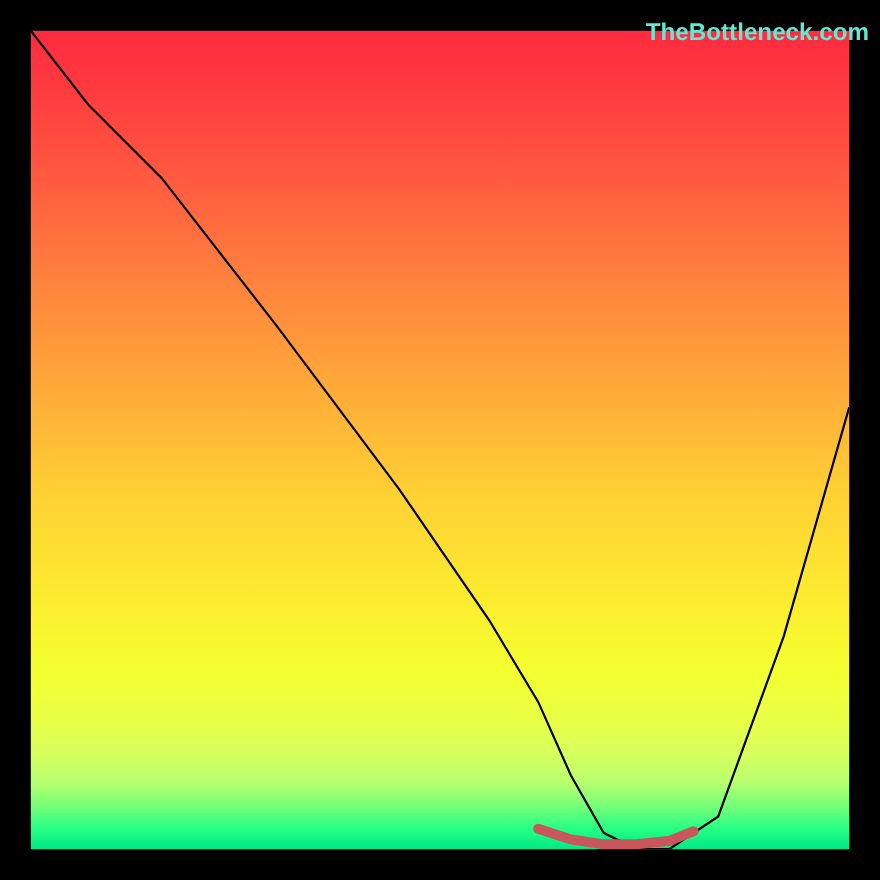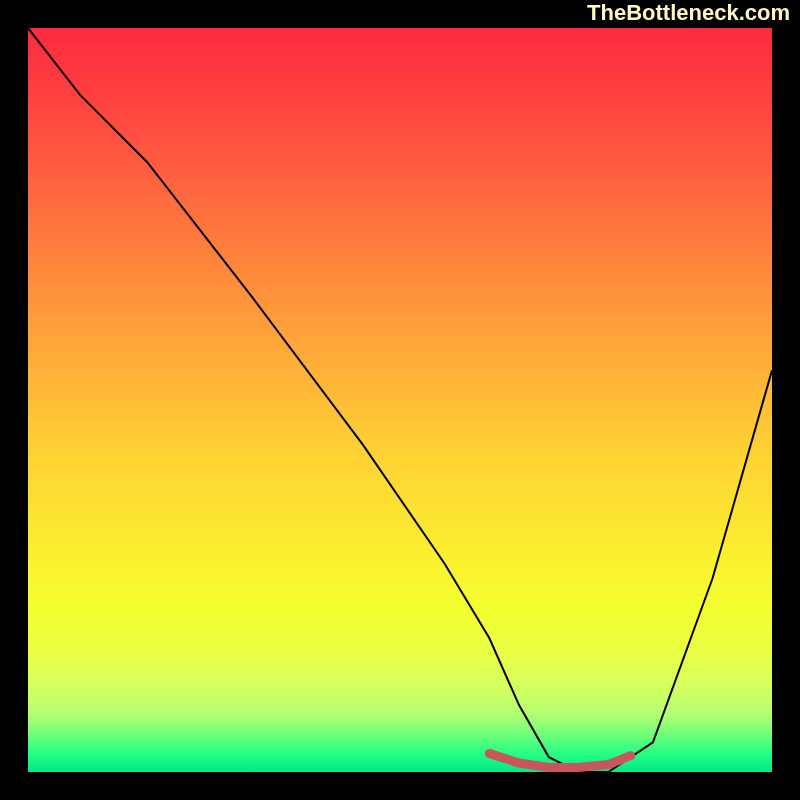--- a/index.html
+++ b/index.html
@@ -6,23 +6,23 @@
   body {
     width: 800px;
     height: 800px;
     background: #000;
     position: relative;
     font-family: Arial, sans-serif;
     overflow: hidden;
   }
   .watermark {
     position: absolute;
-    top: 0;
+    top: 16px;
     right: 10px;
-    color: #fef9c3;
+    color: #5eead4;
     font-size: 22px;
     font-weight: 600;
     z-index: 10;
   }
   .plot-area {
     position: absolute;
     left: 28px;
     right: 28px;
     top: 28px;
     bottom: 28px;

